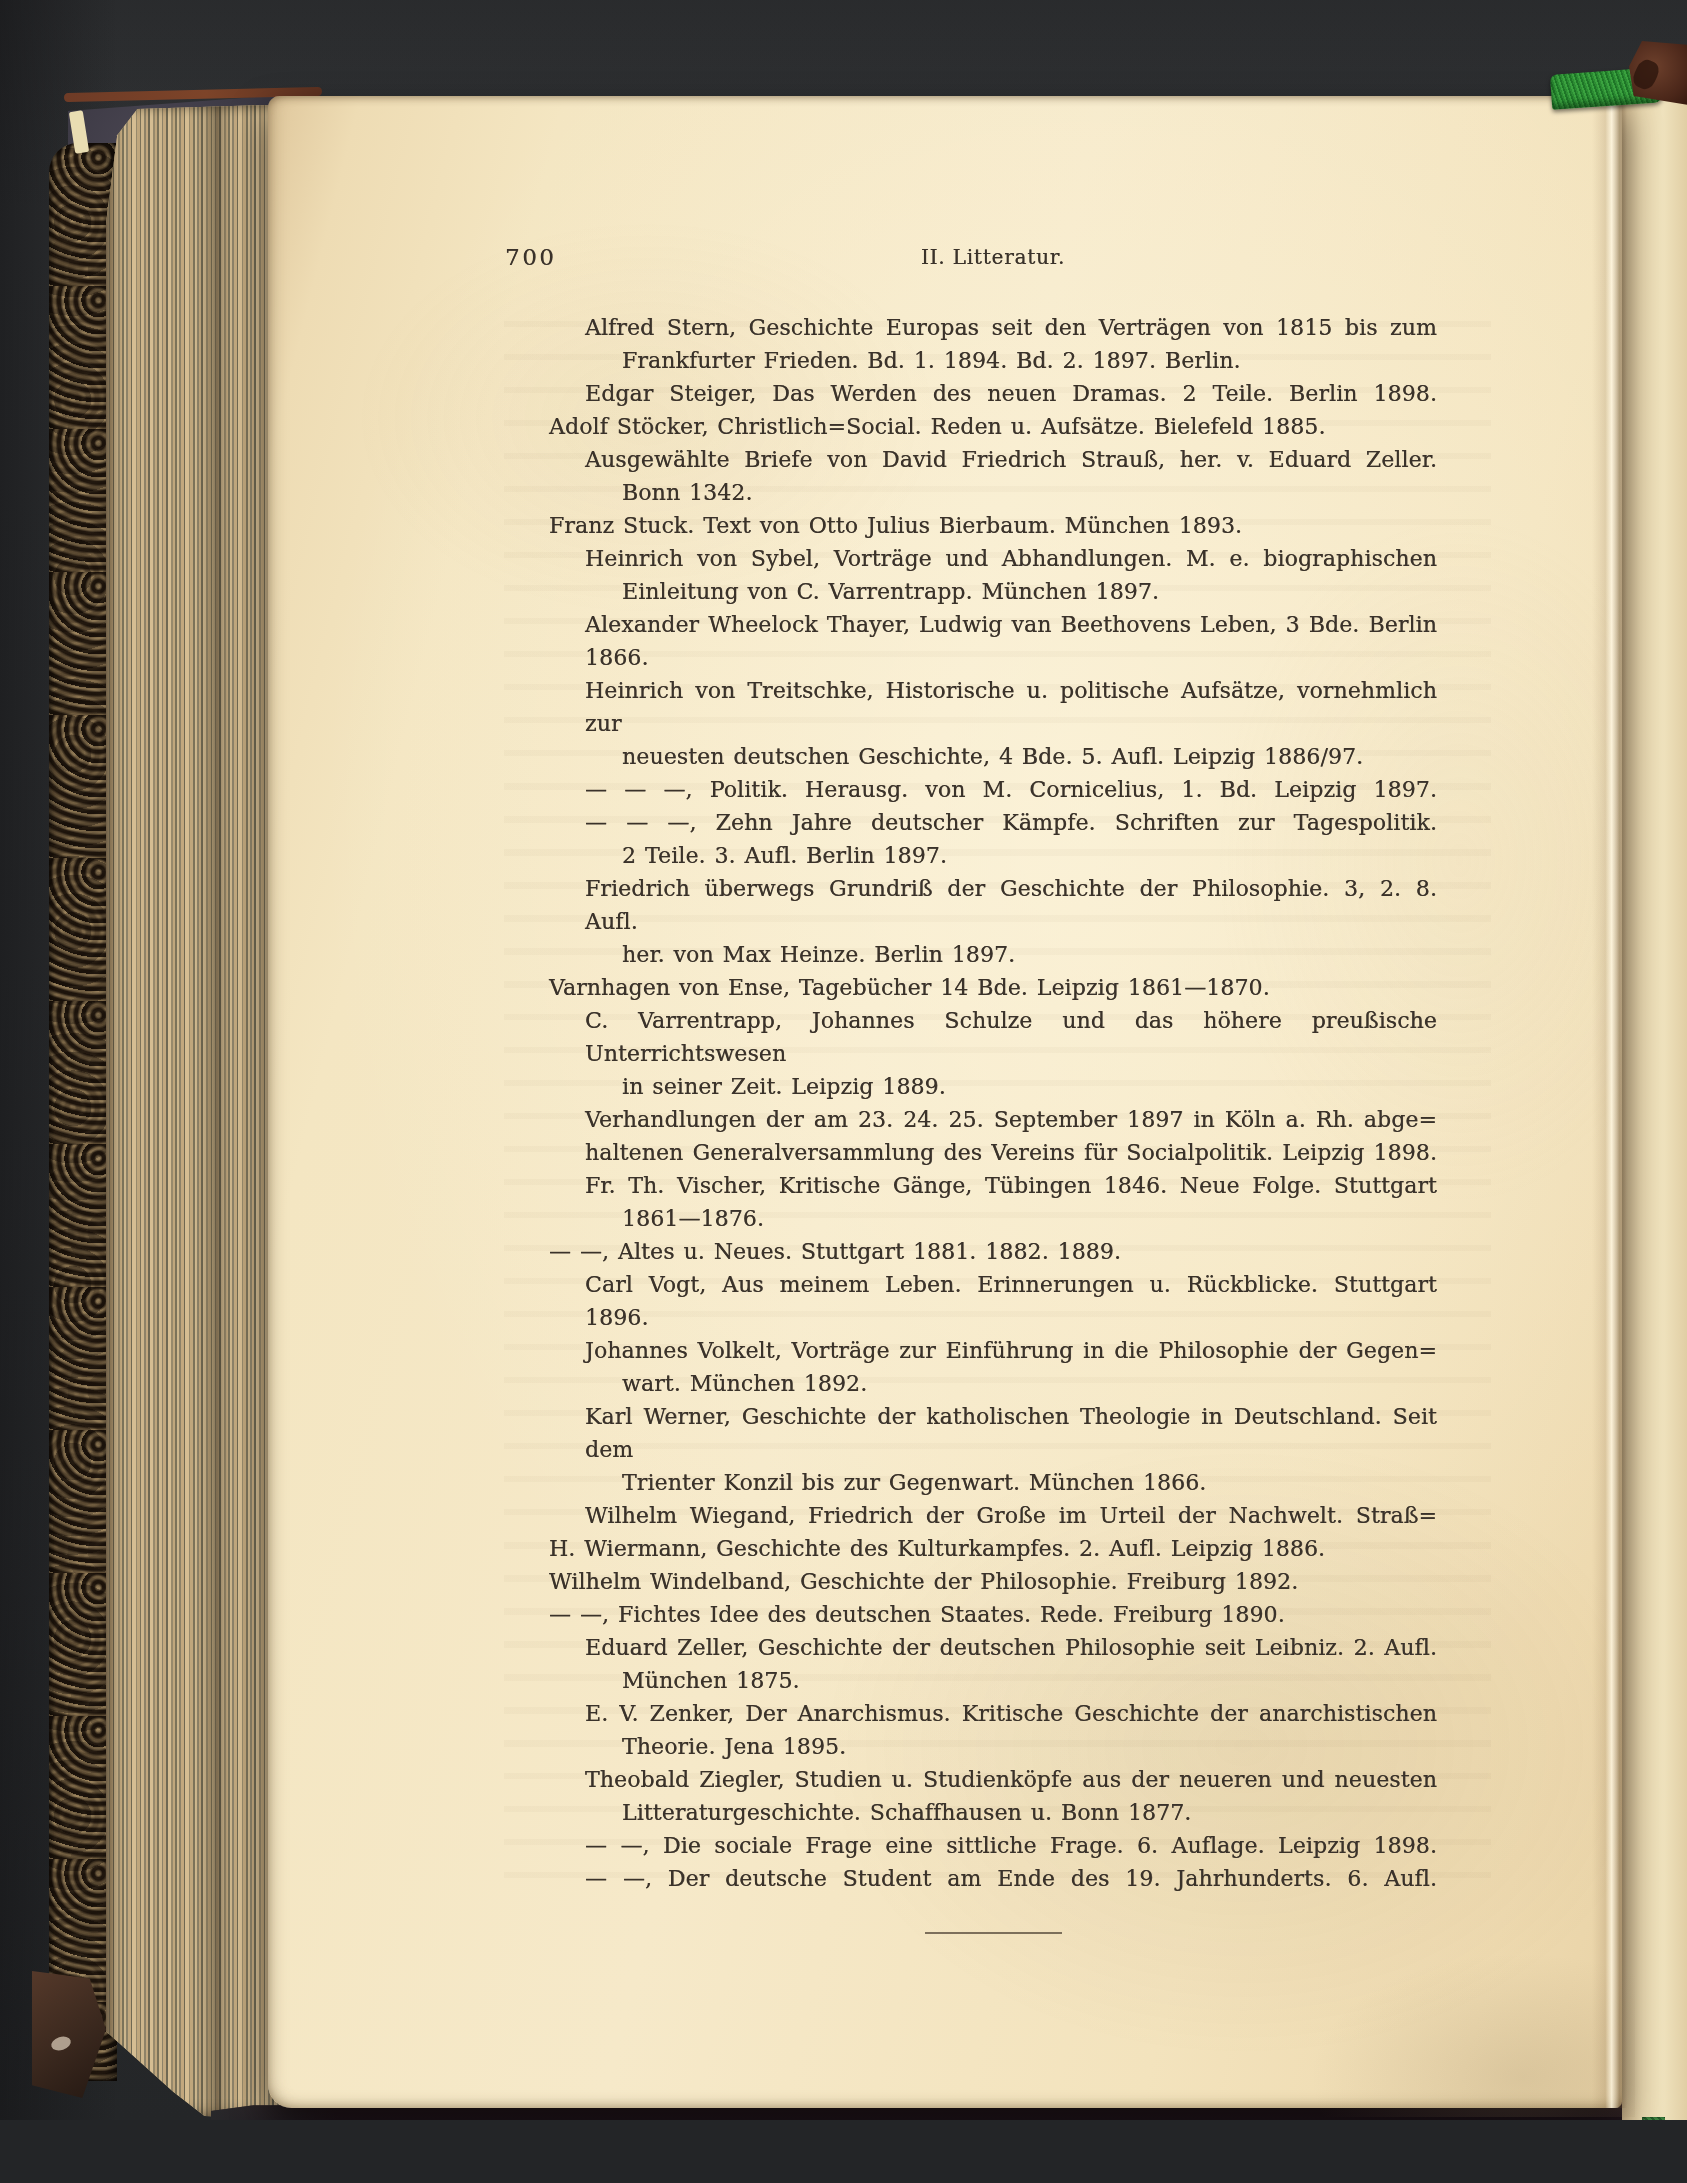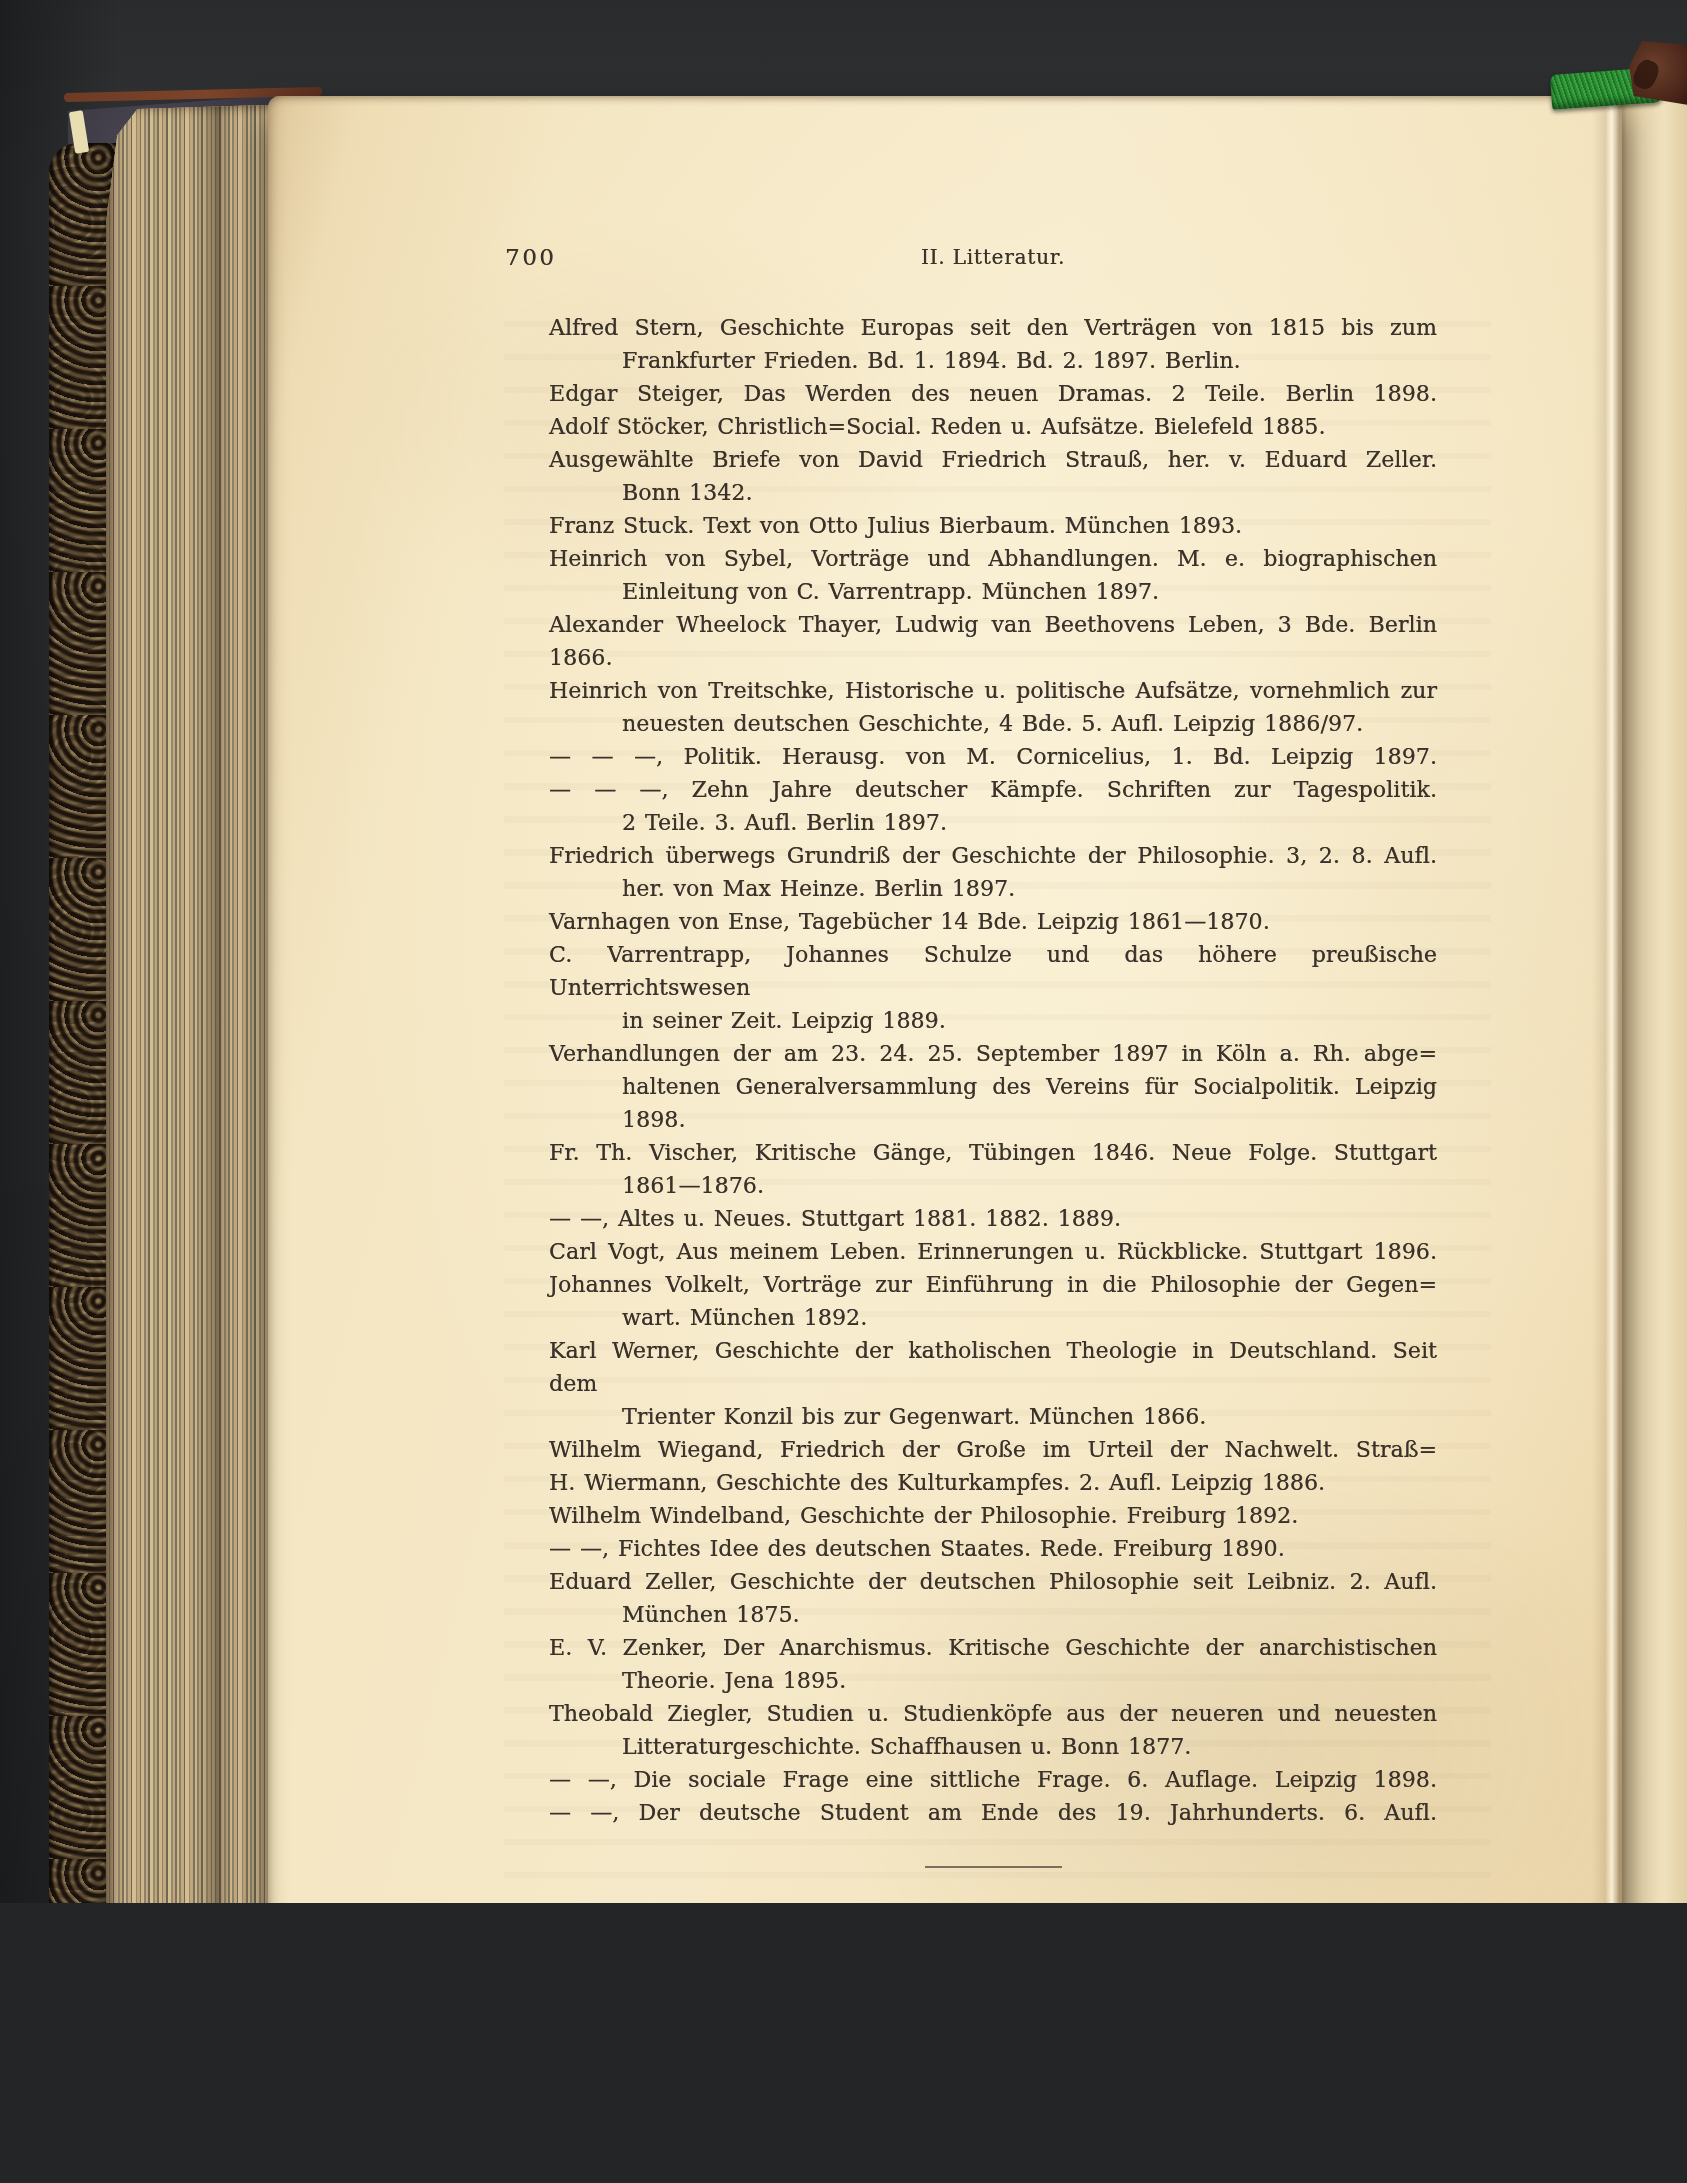--- a/index.html
+++ b/index.html
@@ -1,17 +1,17 @@
 <!DOCTYPE html>
 <html style="font-size:13.5px"><head>
 <meta charset="utf-8">
 <style>
   html,body{margin:0;padding:0;background:#232527;}
   #scene{
-    position:relative;width:1688px;height:1903px;overflow:hidden;
+    position:relative;width:1688px;height:2120px;overflow:hidden;
     background:linear-gradient(180deg,#313335 0%,#2d2f31 45%,#292b2d 75%,#242628 100%);
     font-family:"DejaVu Serif","Liberation Serif",serif;
   }
   #scene::before{ 
     content:"";position:absolute;inset:0;
     background:
       linear-gradient(90deg,rgba(18,18,20,.55) 0,rgba(18,18,20,0) 7%),
       linear-gradient(180deg,rgba(20,20,22,.25) 0,rgba(20,20,22,0) 10%);
     pointer-events:none;z-index:1;
   }
@@ -139,21 +139,21 @@
     position:absolute;left:-44px;top:0;letter-spacing:2.5px;font-size:23px;
   }
   .running-header{
     display:block;text-align:center;font-size:20px;letter-spacing:0.8px;
   }
   .entry-list{margin-top:37px;}
   .line{
     line-height:33px;min-height:33px;word-spacing:.08em;letter-spacing:0.1px;
   }
   .line.indent{margin-left:73px;}
-  .line.justify{text-align:justify;-moz-text-align-last:justify;text-align-last:justify;}
+  .line.justify{text-align:justify;-moz-text-align-last:justify;text-align-last:justify;margin-left:36px;}
   .footer-rule{
     margin:37px auto 0 auto;width:137px;height:1.7px;background:#675a49;opacity:.85;
   }
 </style>
 </head>
 <body>
 
 <div id="scene">
 
   <div class="cloth-corner"></div>

